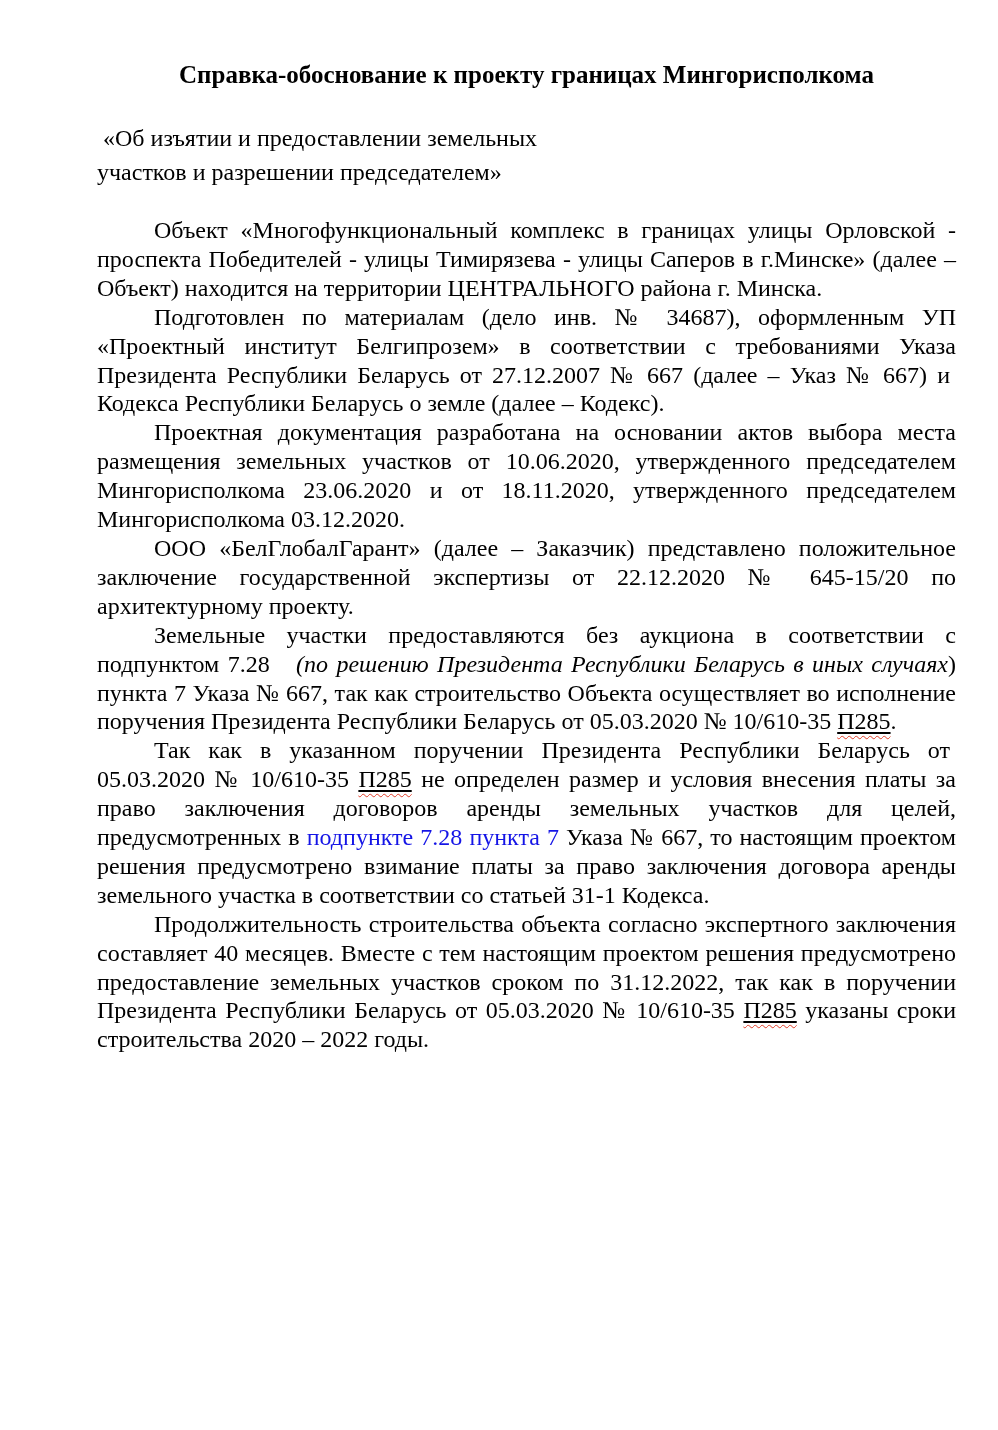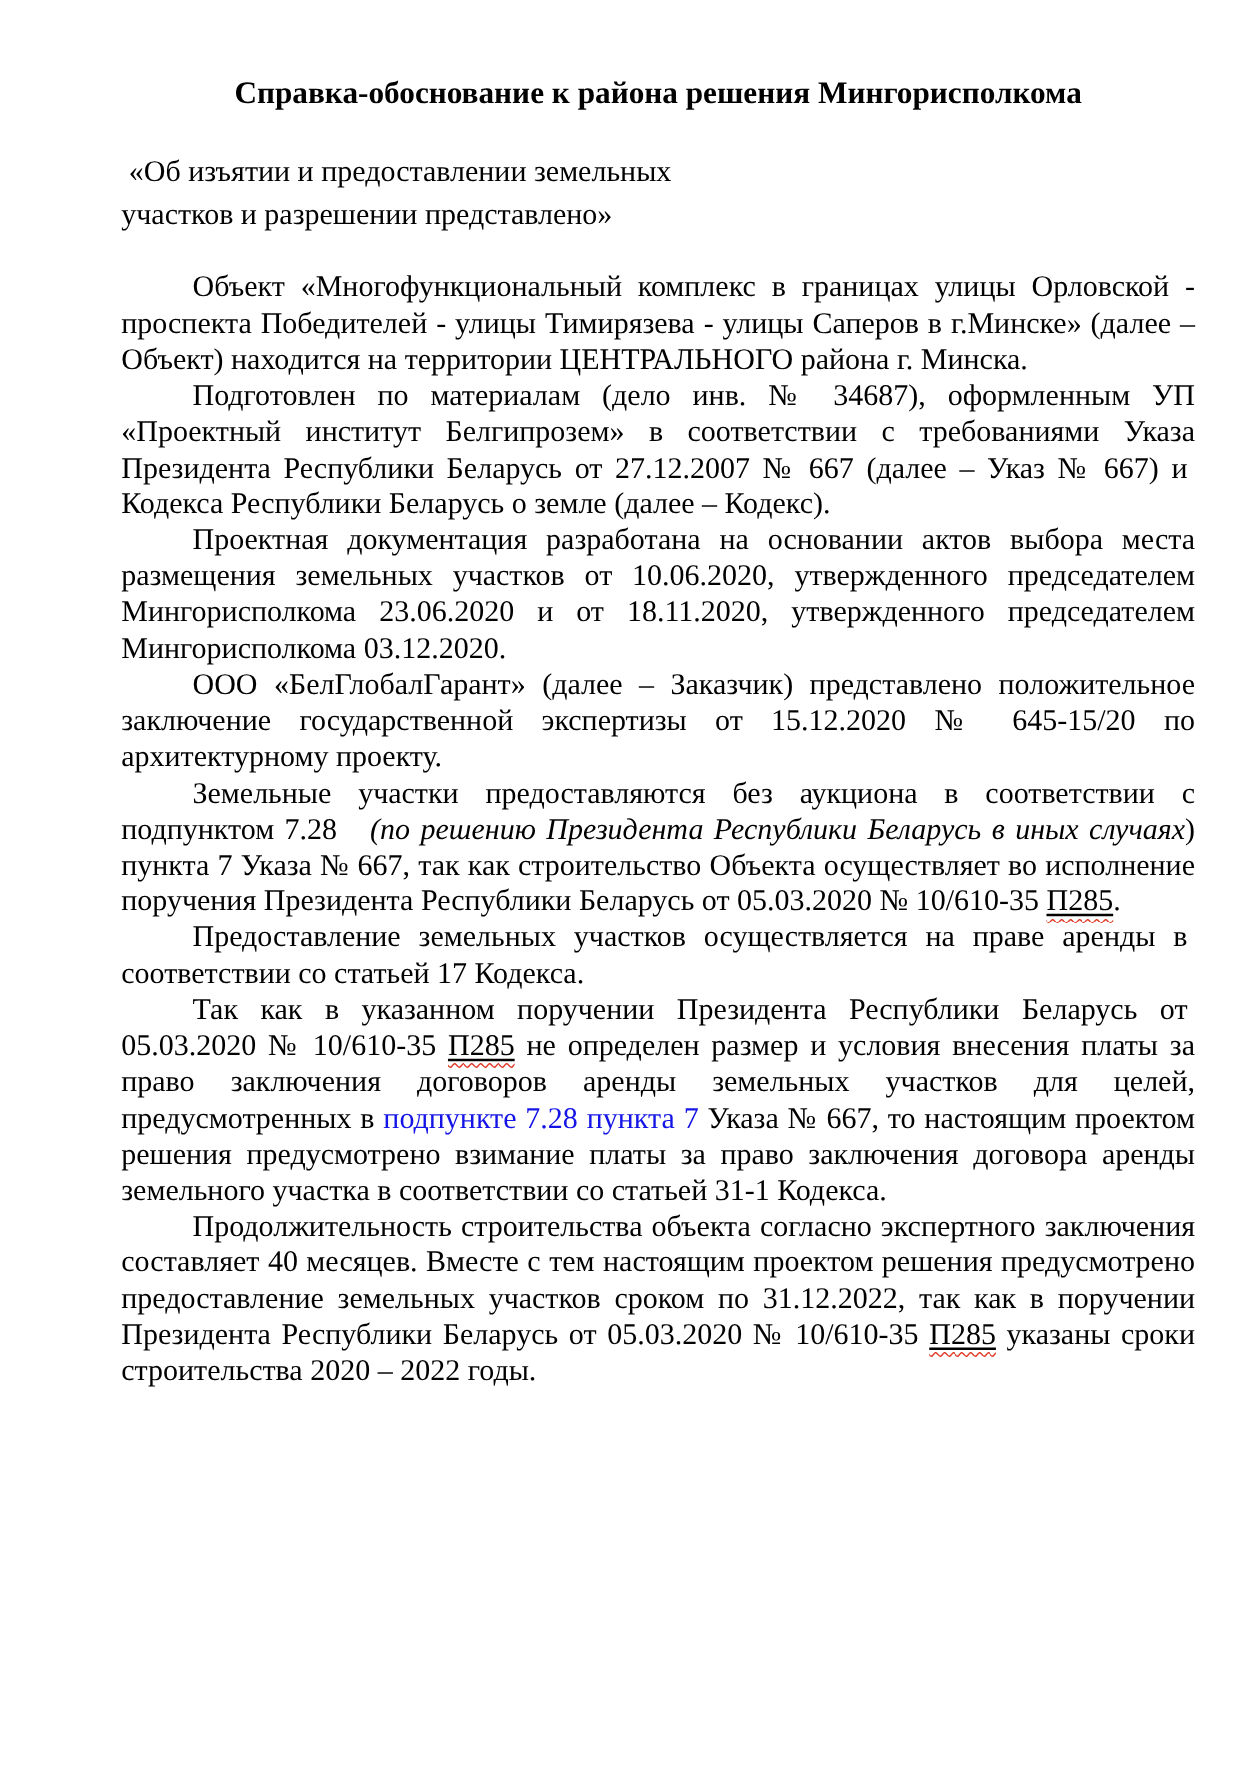--- a/index.html
+++ b/index.html
@@ -52,41 +52,40 @@
     text-decoration-thickness: 1px;
     text-underline-offset: 6px;
     text-decoration-skip-ink: none;
   }
 </style>
 </head>
 <body>
 
 <div class="page">
 
-  <div class="title">Справка-обоснование к района решения Мингорисполкома</div>
+  <div class="title">Справка-обоснование к проекту границах Мингорисполкома</div>
 
   <div class="subject">
     <div>&nbsp;«Об изъятии и предоставлении земельных</div>
-    <div>участков и разрешении представлено»</div>
+    <div>участков и разрешении председателем»</div>
   </div>
 
   <div class="doc-body">
 
     <p><span>Объект «Многофункциональный комплекс в границах улицы Орловской - проспекта Победителей - улицы Тимирязева - улицы Саперов в г.Минске» (далее – Объект) находится на территории ЦЕНТРАЛЬНОГО района г. Минска.</span></p>
 
     <p><span>Подготовлен по материалам (дело инв. № 34687), оформленным УП «Проектный институт Белгипрозем» в соответствии с требованиями Указа Президента Республики Беларусь от 27.12.2007 № 667 (далее – Указ № 667) и&nbsp; Кодекса Республики Беларусь о земле (далее – Кодекс).</span></p>
 
     <p><span>Проектная документация разработана на основании актов выбора места размещения земельных участков от 10.06.2020, утвержденного председателем Мингорисполкома 23.06.2020 и от 18.11.2020, утвержденного председателем Мингорисполкома 03.12.2020.</span></p>
 
 
-    <p><span>ООО «БелГлобалГарант» (далее – Заказчик) представлено положительное заключение государственной экспертизы от 15.12.2020 № 645-15/20 по архитектурному проекту.</span></p>
+    <p><span>ООО «БелГлобалГарант» (далее – Заказчик) представлено положительное заключение государственной экспертизы от 22.12.2020 № 645-15/20 по архитектурному проекту.</span></p>
 
     <p><span>Земельные участки предоставляются без аукциона в соответствии с подпунктом 7.28 </span><span class="seg-italic">(по решению Президента Республики Беларусь в иных случаях</span><span>) пункта 7 Указа № 667, так как строительство Объекта осуществляет во исполнение поручения Президента Республики Беларусь от 05.03.2020 № 10/610-35 </span><span class="u"><span class="squiggle">П285</span></span><span>.</span></p>
 
-    <p><span>Предоставление земельных участков осуществляется на праве аренды в&nbsp; соответствии со статьей 17 Кодекса.</span></p>
 
     <p><span>Так как в указанном поручении Президента Республики Беларусь от&nbsp; 05.03.2020 № 10/610-35 </span><span class="u"><span class="squiggle">П285</span></span><span> не определен размер и условия внесения платы за право заключения договоров аренды земельных участков для целей, предусмотренных в </span><span class="seg-link">подпункте 7.28 пункта 7</span><span> Указа № 667, то настоящим проектом решения предусмотрено взимание платы за право заключения договора аренды земельного участка в соответствии со статьей 31-1 Кодекса.</span></p>
 
     <p><span>Продолжительность строительства объекта согласно экспертного заключения составляет 40 месяцев. Вместе с тем настоящим проектом решения предусмотрено предоставление земельных участков сроком по 31.12.2022, так как в поручении Президента Республики Беларусь от 05.03.2020 № 10/610-35 </span><span class="u"><span class="squiggle">П285</span></span><span> указаны сроки строительства 2020 – 2022 годы.</span></p>
 
 
   </div>
 </div>
 
 </body></html>

